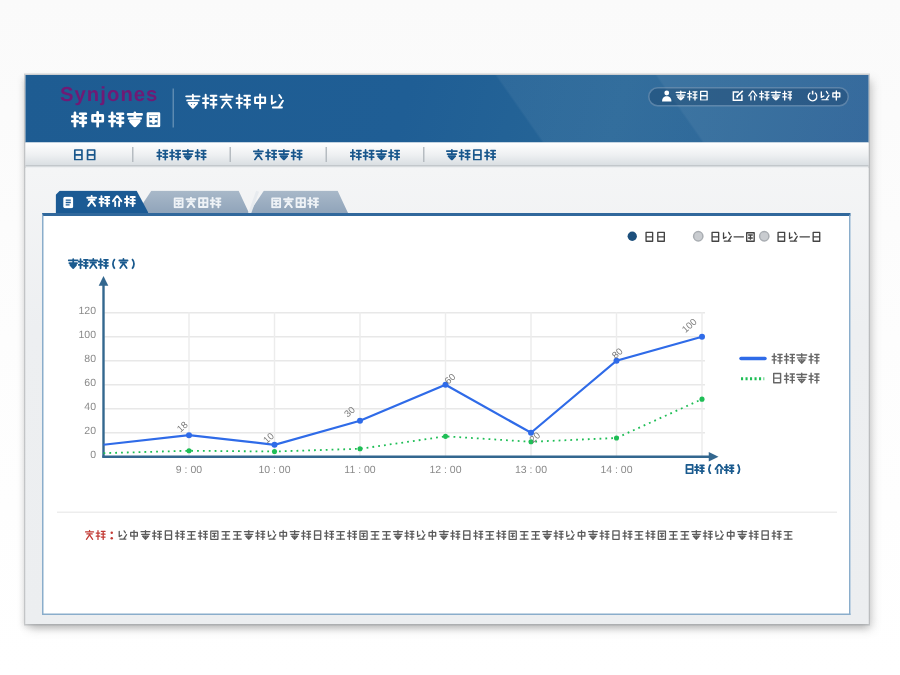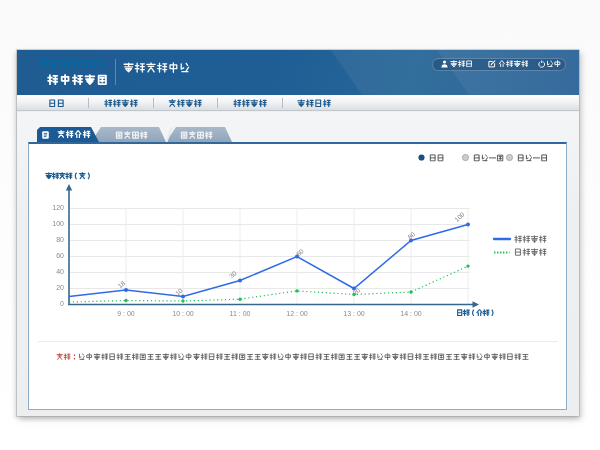--- a/index.html
+++ b/index.html
@@ -52,21 +52,21 @@
         <symbol id="sC" viewBox="0 0 10 10">
           <path d="M1.6 2 H8.4 M2.4 5 H7.6 M5 2 V9 M1.4 8.6 H8.6" fill="none" stroke="currentColor" stroke-linecap="round" stroke-linejoin="round"></path>
         </symbol>
         <symbol id="sK" viewBox="0 0 10 10">
           <path d="M1 5 H9" fill="none" stroke="currentColor" stroke-linecap="round" stroke-linejoin="round"></path>
         </symbol>
       </defs>
     </svg>
     <div id="win">
       <div id="hdr"></div>
-      <div class="abs" style="left:23px;top:4.5px;color:#0369a1;font-size:13.5px;letter-spacing:0.7px;font-weight:700">Synjones</div>
+      <div class="abs" style="left:23px;top:4.5px;color:#701a75;font-size:13.5px;letter-spacing:0.7px;font-weight:700">Synjones</div>
       <div class="abs" style="left:30px;top:24px"><svg class="ck" width="62" height="11.4" style="color:#ffffff;">
           <use href="#sF" x="0" y="0" width="11.4" height="11.4" stroke-width="1.55"></use>
           <use href="#sG" x="12.4" y="0" width="11.4" height="11.4" stroke-width="1.55"></use>
           <use href="#sF" x="24.8" y="0" width="11.4" height="11.4" stroke-width="1.55"></use>
           <use href="#sH" x="37.2" y="0" width="11.4" height="11.4" stroke-width="1.55"></use>
           <use href="#sJ" x="49.6" y="0" width="11.4" height="11.4" stroke-width="1.55"></use>
         </svg></div>
       <div class="abs" style="left:98px;top:9px;width:1px;height:26px;background:rgba(255,255,255,.28)"></div>
       <div class="abs" style="left:106px;top:12px"><svg class="ck" width="67.2" height="11.2" style="color:#ffffff;">
           <use href="#sH" x="0" y="0" width="11.2" height="11.2" stroke-width="1.15"></use>

